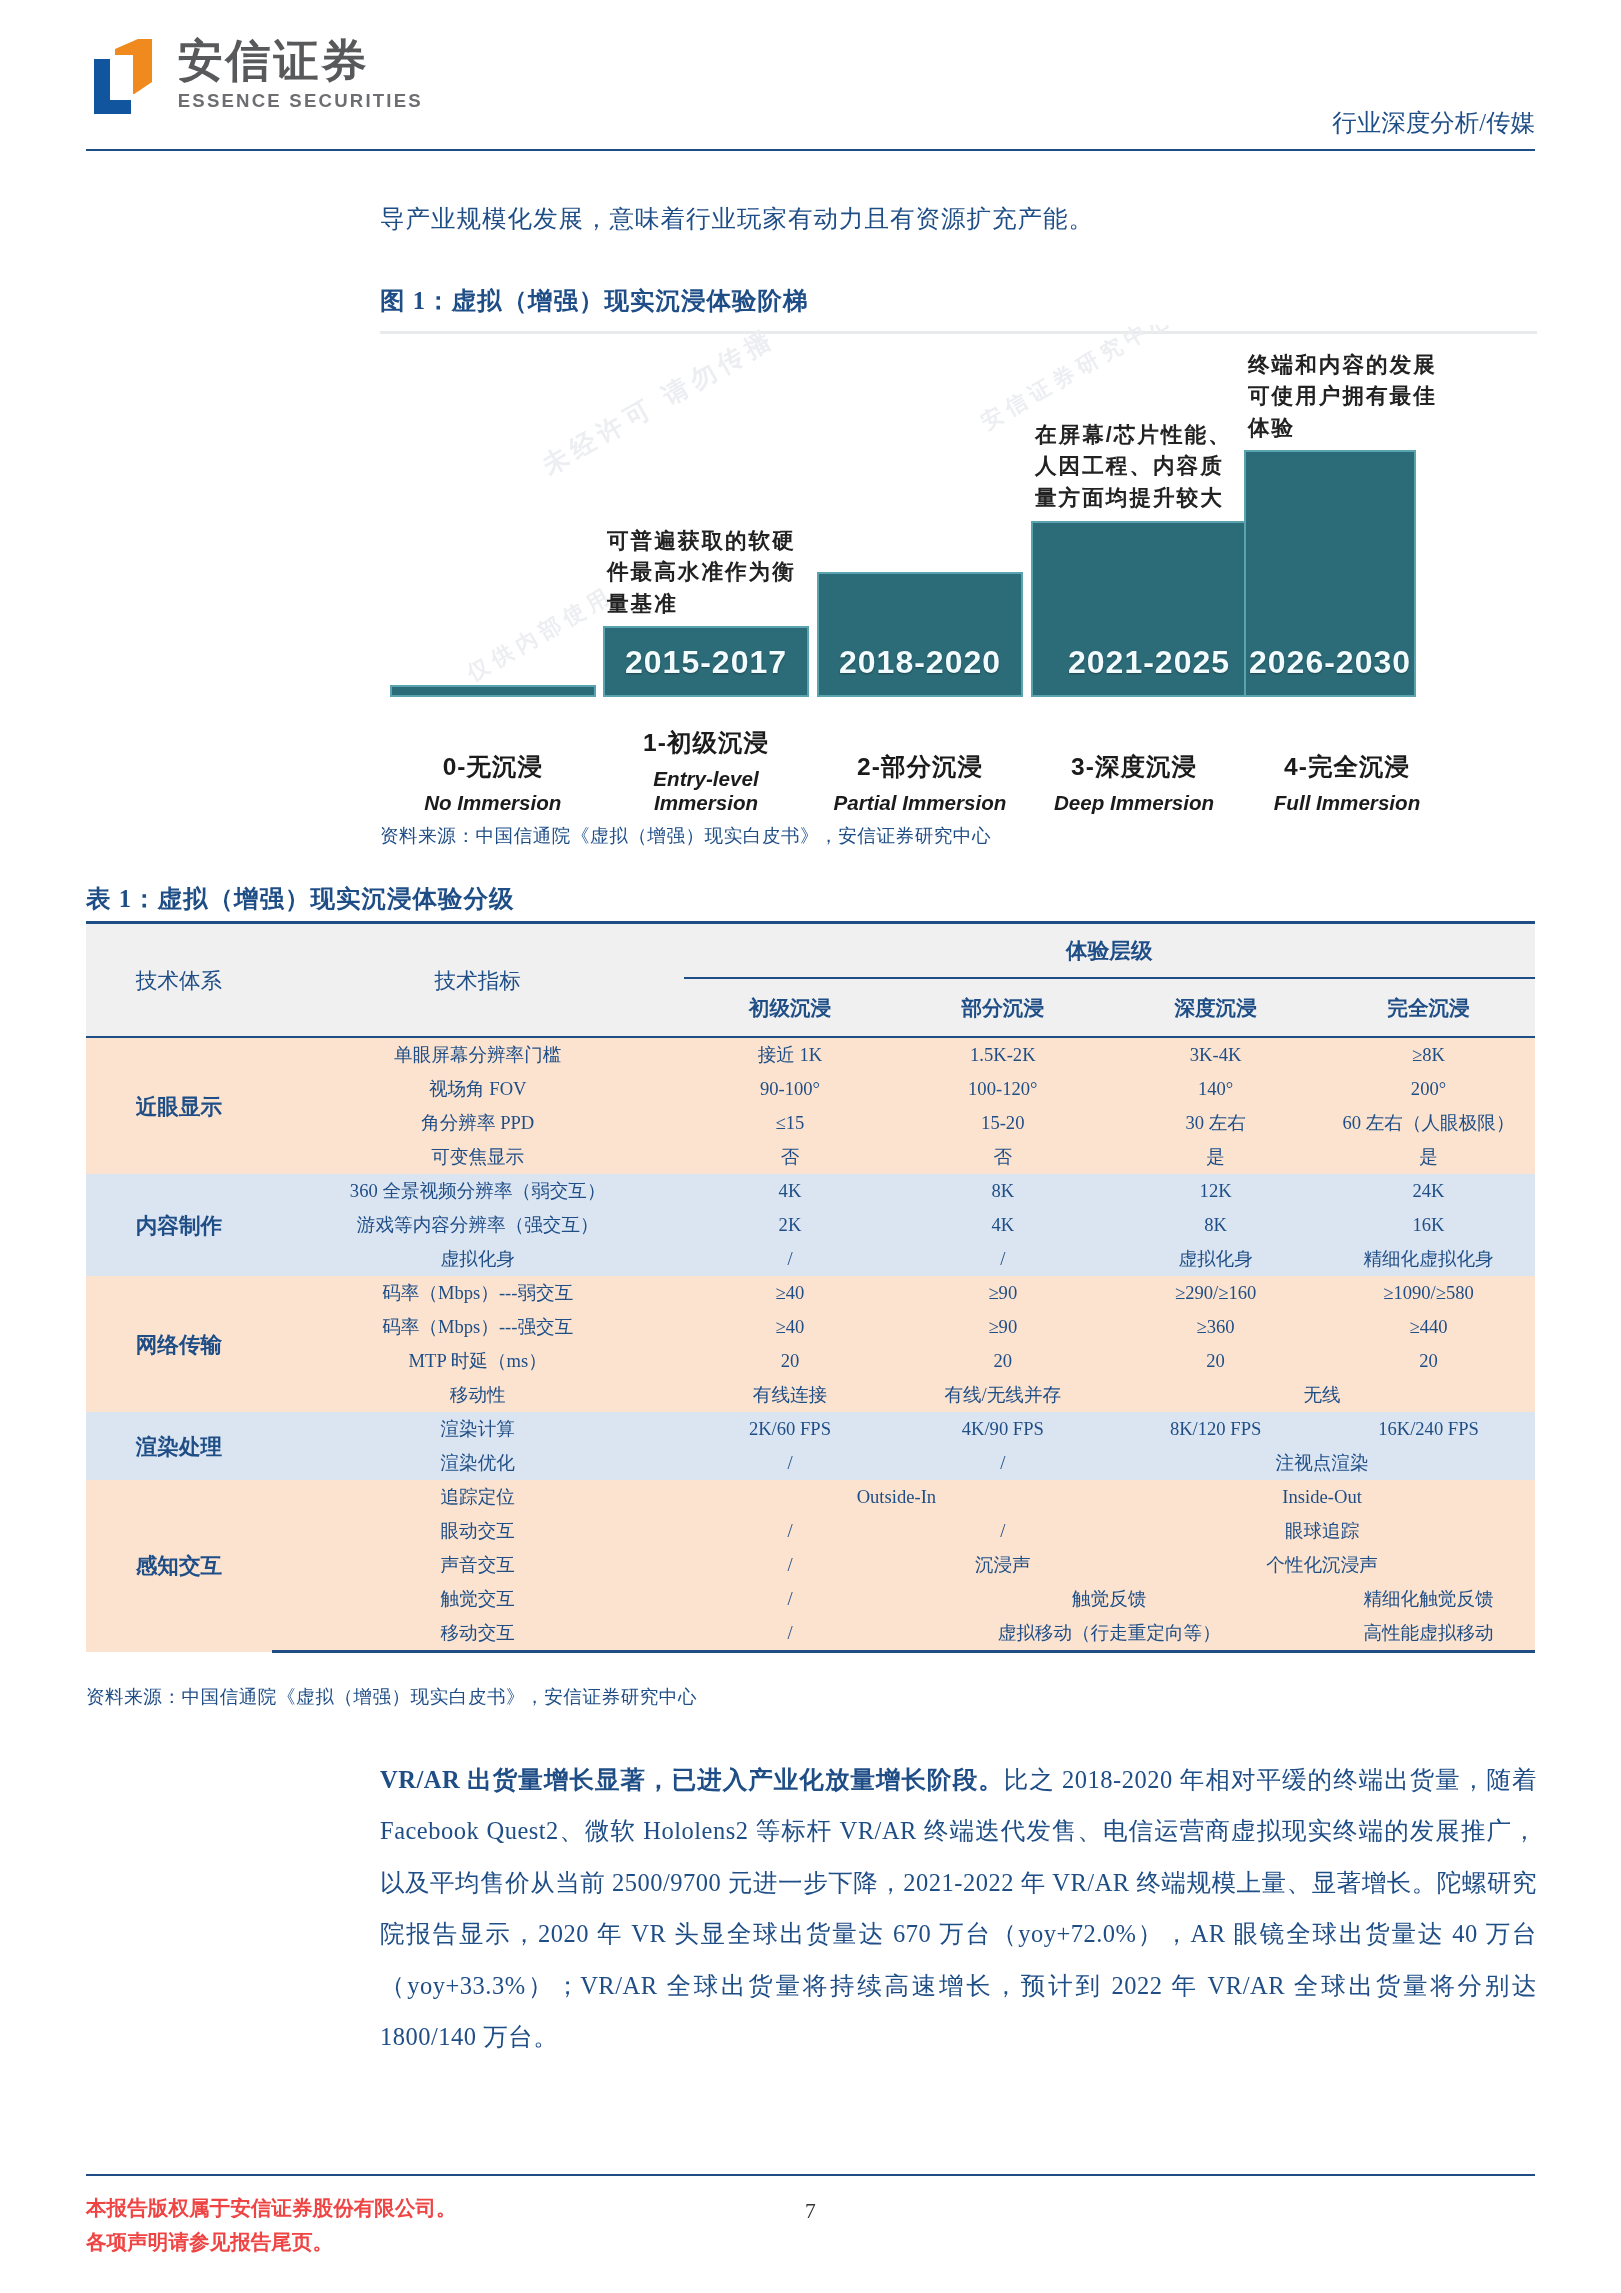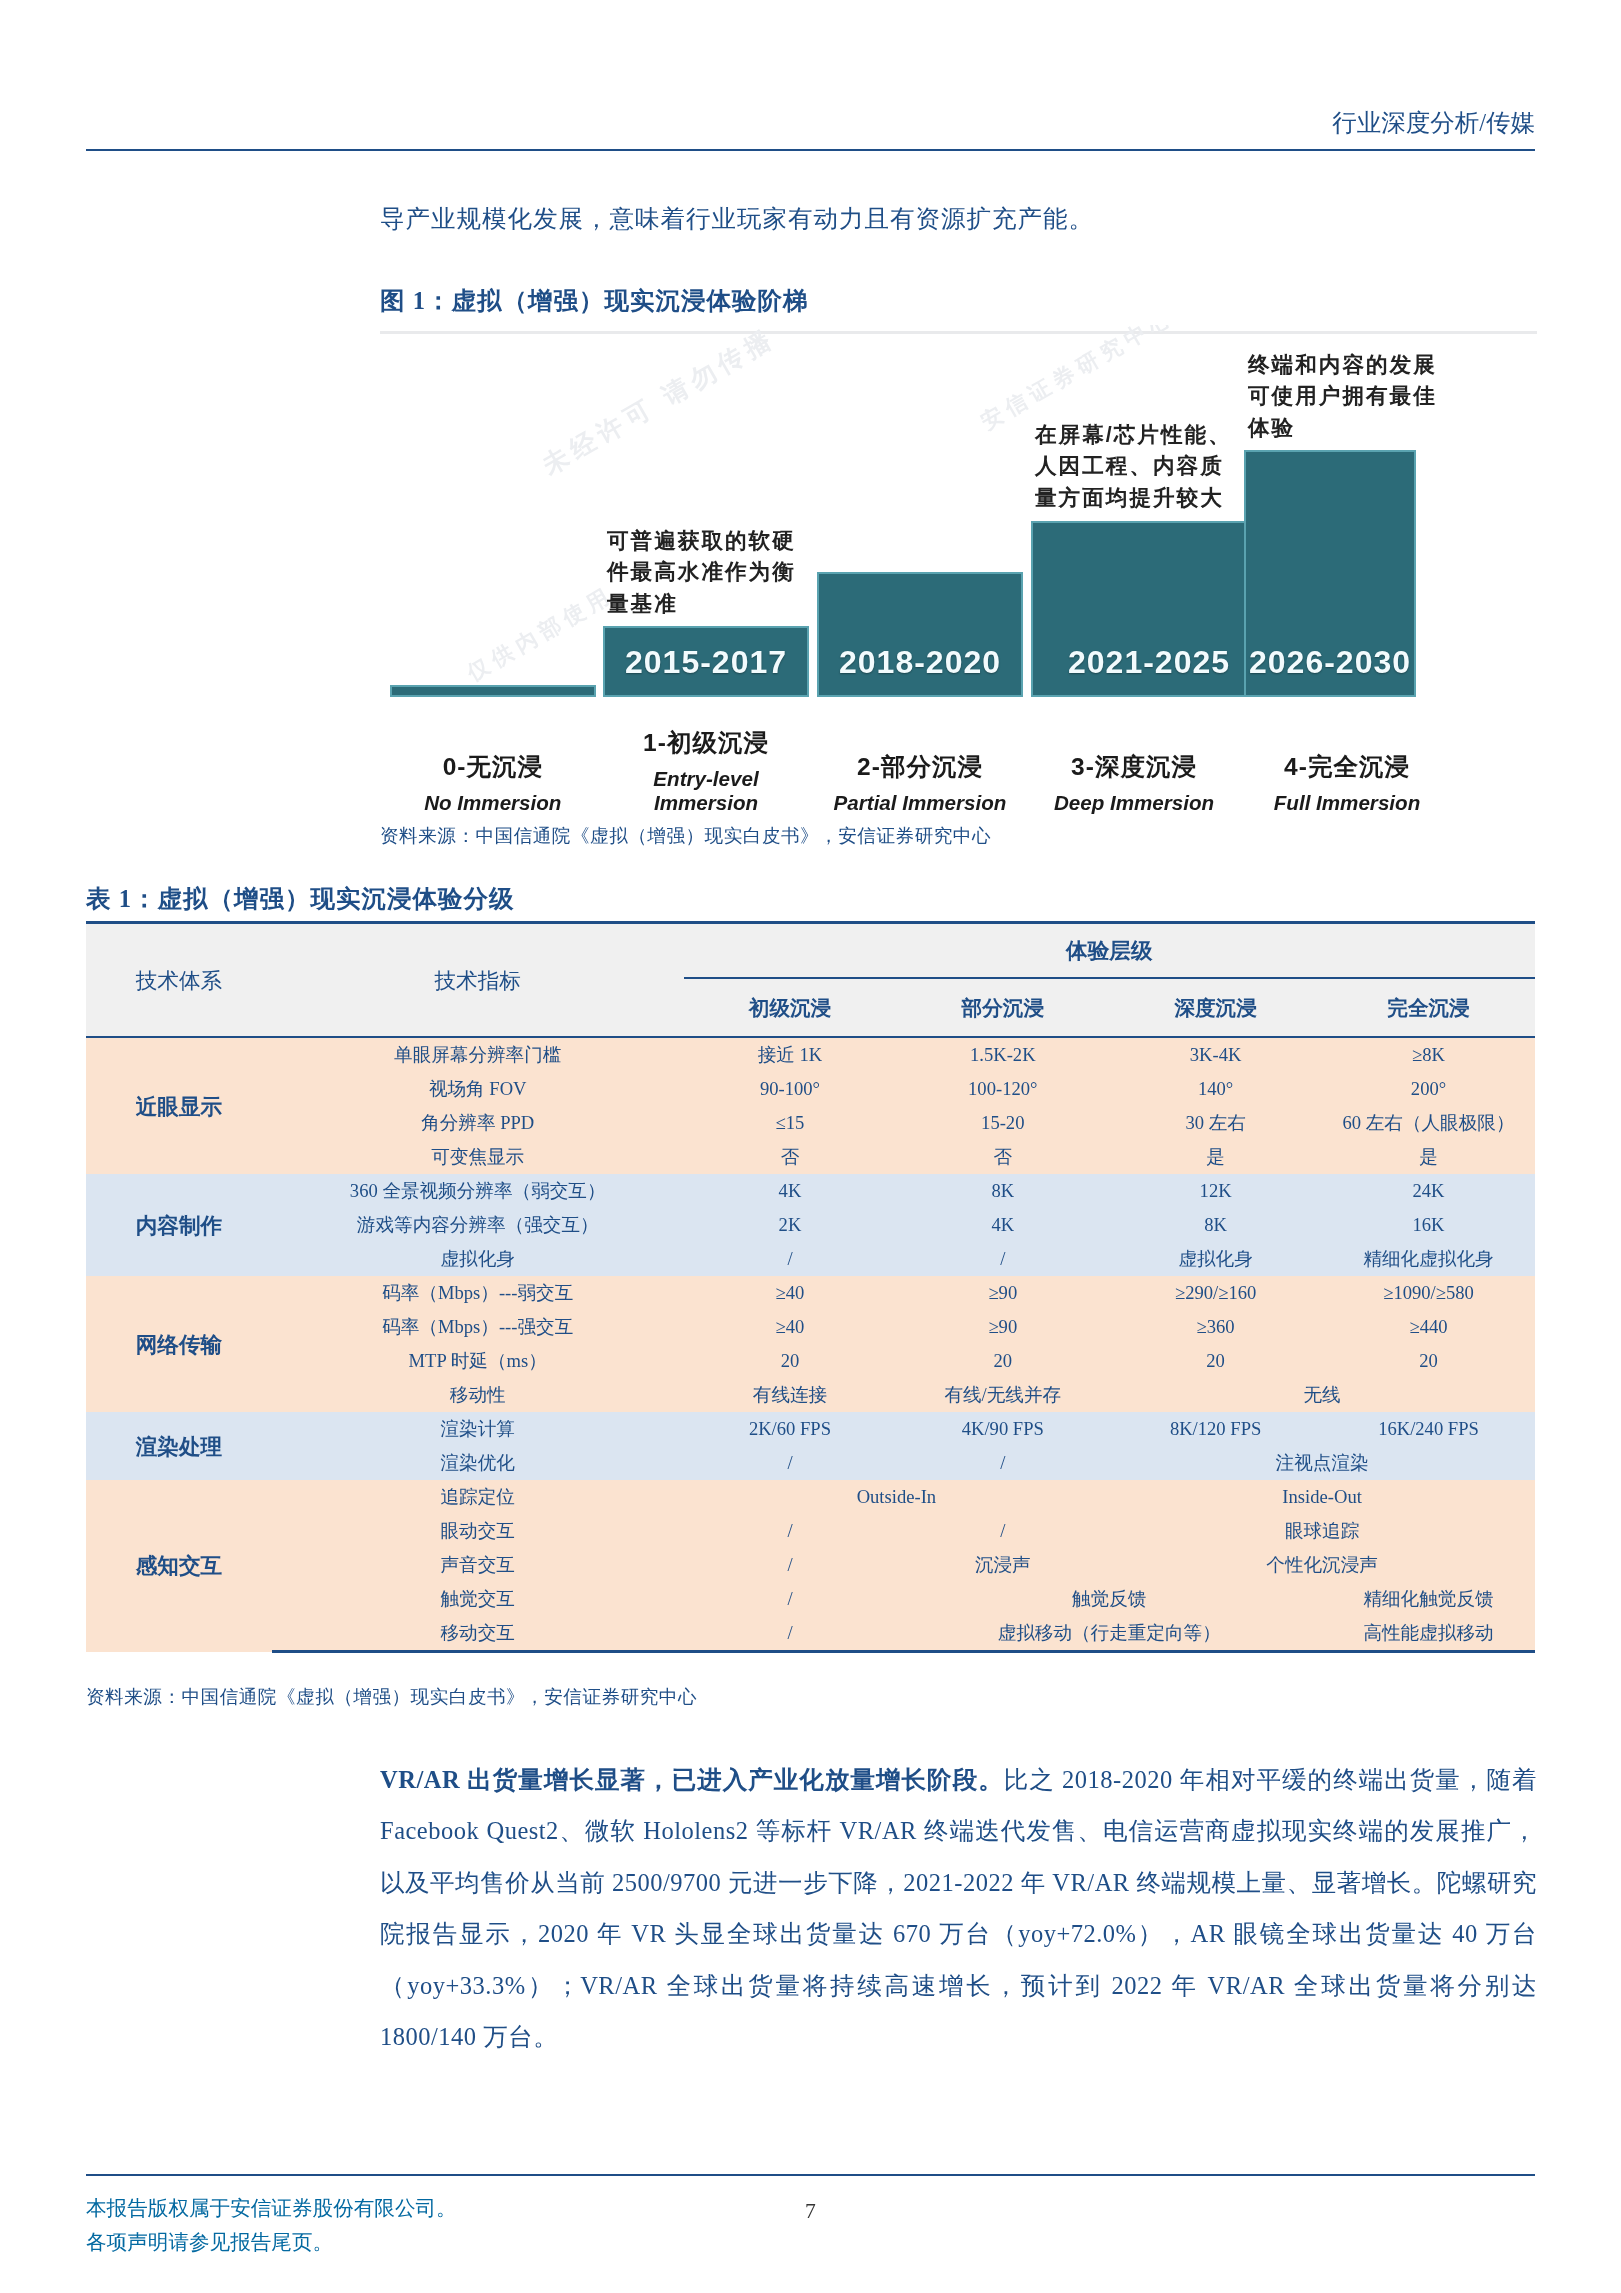--- a/index.html
+++ b/index.html
@@ -146,33 +146,44 @@
     font-size:24.5px; line-height:2.1; color:#1f4e87; text-align:justify; letter-spacing:0.5px;
   }
   .para b { font-weight:bold; }
 
   
   .footer-rule {
     position:absolute; left:86px; right:86px; top:2174px; height:2px; background:#1f4e87;
   }
   .footer-left {
     position:absolute; left:86px; top:2192px;
-    font-size:20.6px; font-weight:normal; color:#0369a1; line-height:1.65;
+    font-size:20.6px; font-weight:bold; color:#ef4444; line-height:1.65;
   }
   .page-num {
     position:absolute; left:0; right:0; top:2199px; text-align:center;
     font-size:21.6px; color:#333333;
   }
 </style>
 </head>
 <body>
 
 <div class="page">
 
   <div class="header">
+    <div class="logo-wrap">
+      <div class="logo-mark">
+        <div class="blue"></div>
+        <div class="orange"></div>
+        <div class="white-in"></div>
+      </div>
+      <div>
+        <div class="logo-text-cn">安信证券</div>
+        <div class="logo-text-en">ESSENCE SECURITIES</div>
+      </div>
+    </div>
     <div class="header-right">行业深度分析/传媒</div>
     <div class="header-rule"></div>
   </div>
 
   <div class="intro">导产业规模化发展，意味着行业玩家有动力且有资源扩充产能。</div>
 
   <div class="fig-title">图 1：虚拟（增强）现实沉浸体验阶梯</div>
 
   <div class="figure">
     <div class="fig-toprule"></div>

